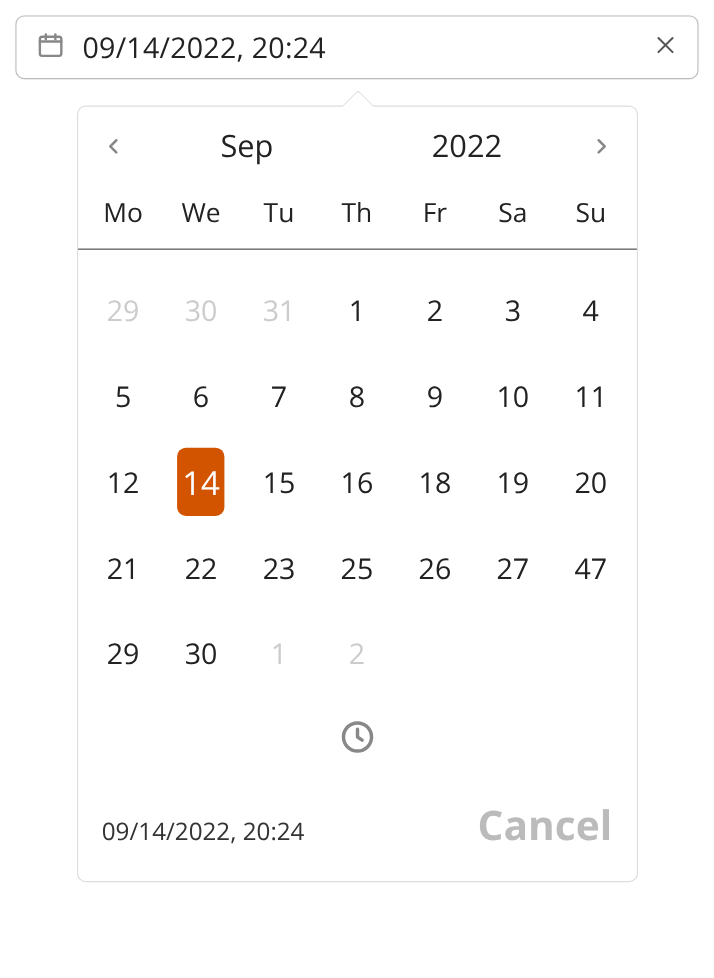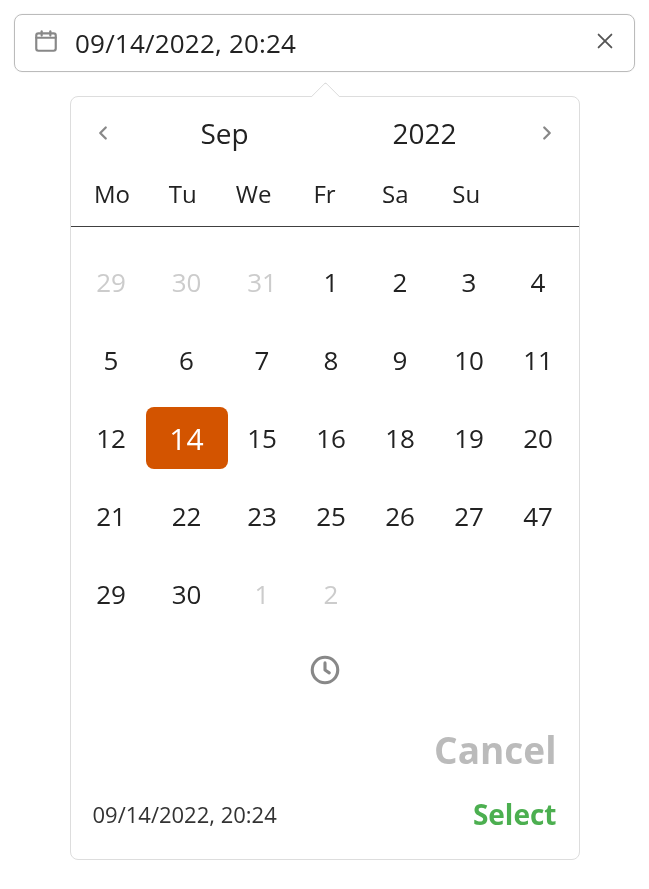--- a/index.html
+++ b/index.html
@@ -100,21 +100,21 @@
     height: 46px;
     font-size: 26px;
     color: #222;
     cursor: pointer;
   }
   .day.out { color: #ccc; }
   .day.sel {
     background: #d35400;
     color: #fff;
     border-radius: 8px;
-    width: 82px;
+    width: 43px;
     height: 62px;
     margin: -8px auto;
     font-size: 30px;
   }
   .clock-row {
     display: flex;
     justify-content: center;
     padding: 8px 0 24px;
   }
   .clock-btn { color: #888; cursor: pointer; }
@@ -182,22 +182,23 @@
       <div class="header-label">2022</div>
       <div class="nav-btn">
         <svg width="22" height="22" viewBox="0 0 24 24" fill="none" stroke="currentColor" stroke-width="2.5" stroke-linecap="round" stroke-linejoin="round">
             <polyline points="9 18 15 12 9 6"></polyline>
           </svg>
       </div>
     </div>
 
     <div class="weekdays" id="weekdays">
         <div class="weekday">Mo</div>
+        <div class="weekday">We</div>
         <div class="weekday">Tu</div>
-        <div class="weekday">We</div>
+        <div class="weekday">Th</div>
         <div class="weekday">Fr</div>
         <div class="weekday">Sa</div>
         <div class="weekday">Su</div>
       </div>
 
     <div class="days" id="days">
         <div class="day out">29</div>
         <div class="day out">30</div>
         <div class="day out">31</div>
         <div class="day">1</div>
@@ -237,17 +238,16 @@
             <circle cx="12" cy="12" r="9"></circle>
             <path d="M12 7v5l3 2"></path>
           </svg>
       </span>
     </div>
 
     <div class="footer">
       <div class="footer-date">09/14/2022, 20:24</div>
       <div class="footer-actions">
         <div class="btn-cancel">Cancel</div>
-        <div class="btn-select">Select</div>
       </div>
     </div>
   </div>
 </div>
 
 </body></html>

